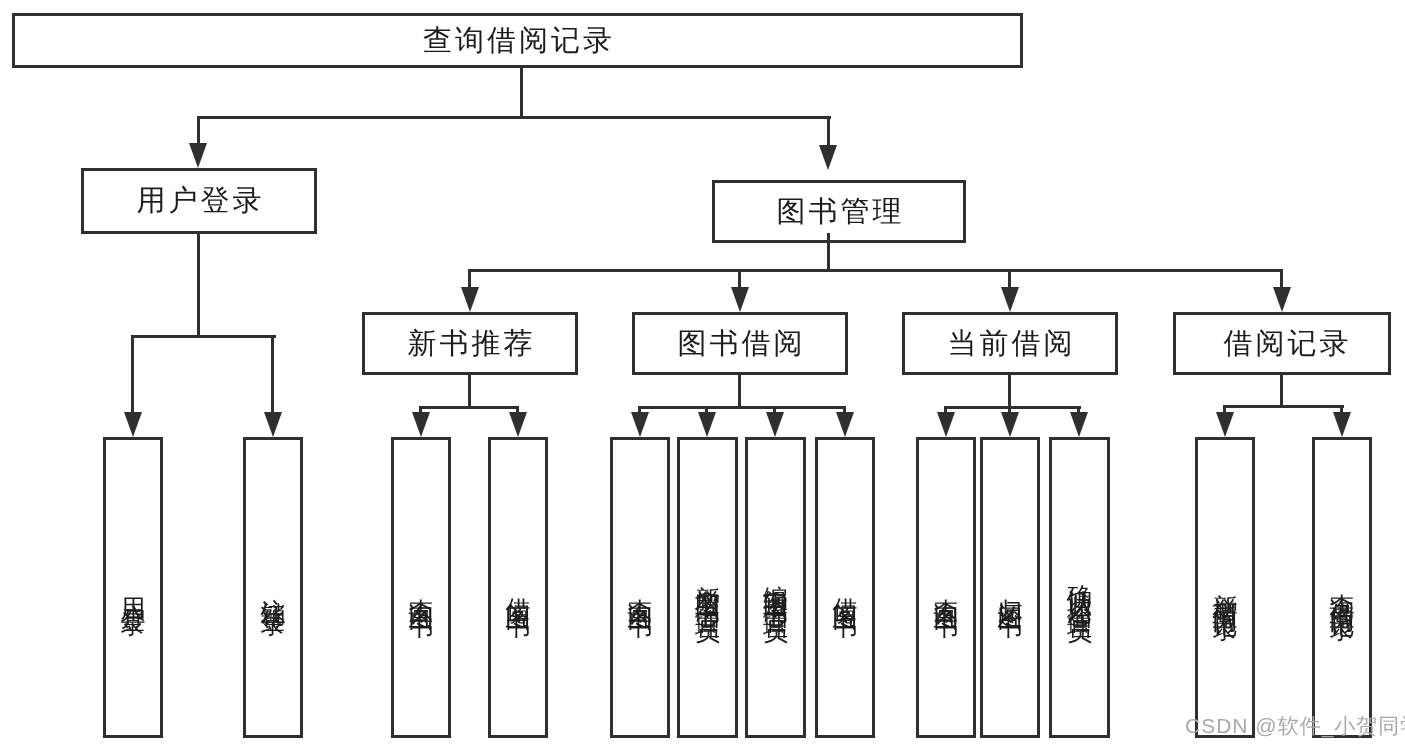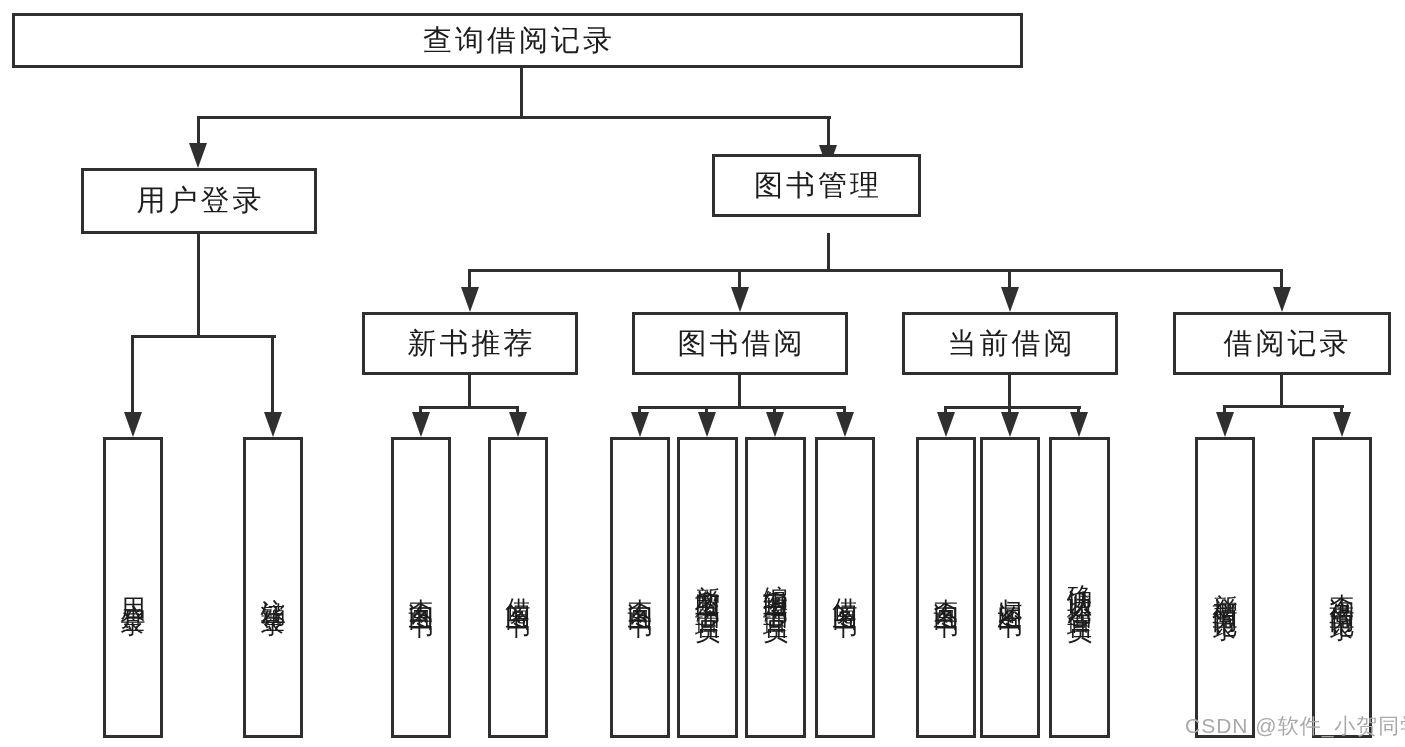--- a/index.html
+++ b/index.html
@@ -67,21 +67,21 @@
   <div class="vl" style="left:520px; top:68px; height:50px;"></div>
   <div class="hl" style="left:197px; top:116px; width:634px;"></div>
   <div class="vl" style="left:197px; top:116px; height:30px;"></div>
   <div class="vl" style="left:827px; top:116px; height:32px;"></div>
   <div class="arrow" style="left:189px; top:143px;"></div>
   <div class="arrow" style="left:819px; top:145px;"></div>
 
   <div class="node h-node" style="left:81px; top:168px; width:236px; height:66px;">
     <span>用户登录</span>
   </div>
-  <div class="node h-node" style="left:712px; top:154px; width:209px; height:63px;align-items:center;">
+  <div class="node h-node" style="left:712px; top:180px; width:254px; height:63px;align-items:center;">
     <span>图书管理</span>
   </div>
 
   <div class="vl" style="left:197px; top:234px; height:101px;"></div>
   <div class="hl" style="left:131px; top:335px; width:145px;"></div>
   <div class="vl" style="left:131px; top:335px; height:80px;"></div>
   <div class="vl" style="left:271px; top:335px; height:80px;"></div>
   <div class="arrow" style="left:124px; top:412px;"></div>
   <div class="arrow" style="left:264px; top:412px;"></div>
 

